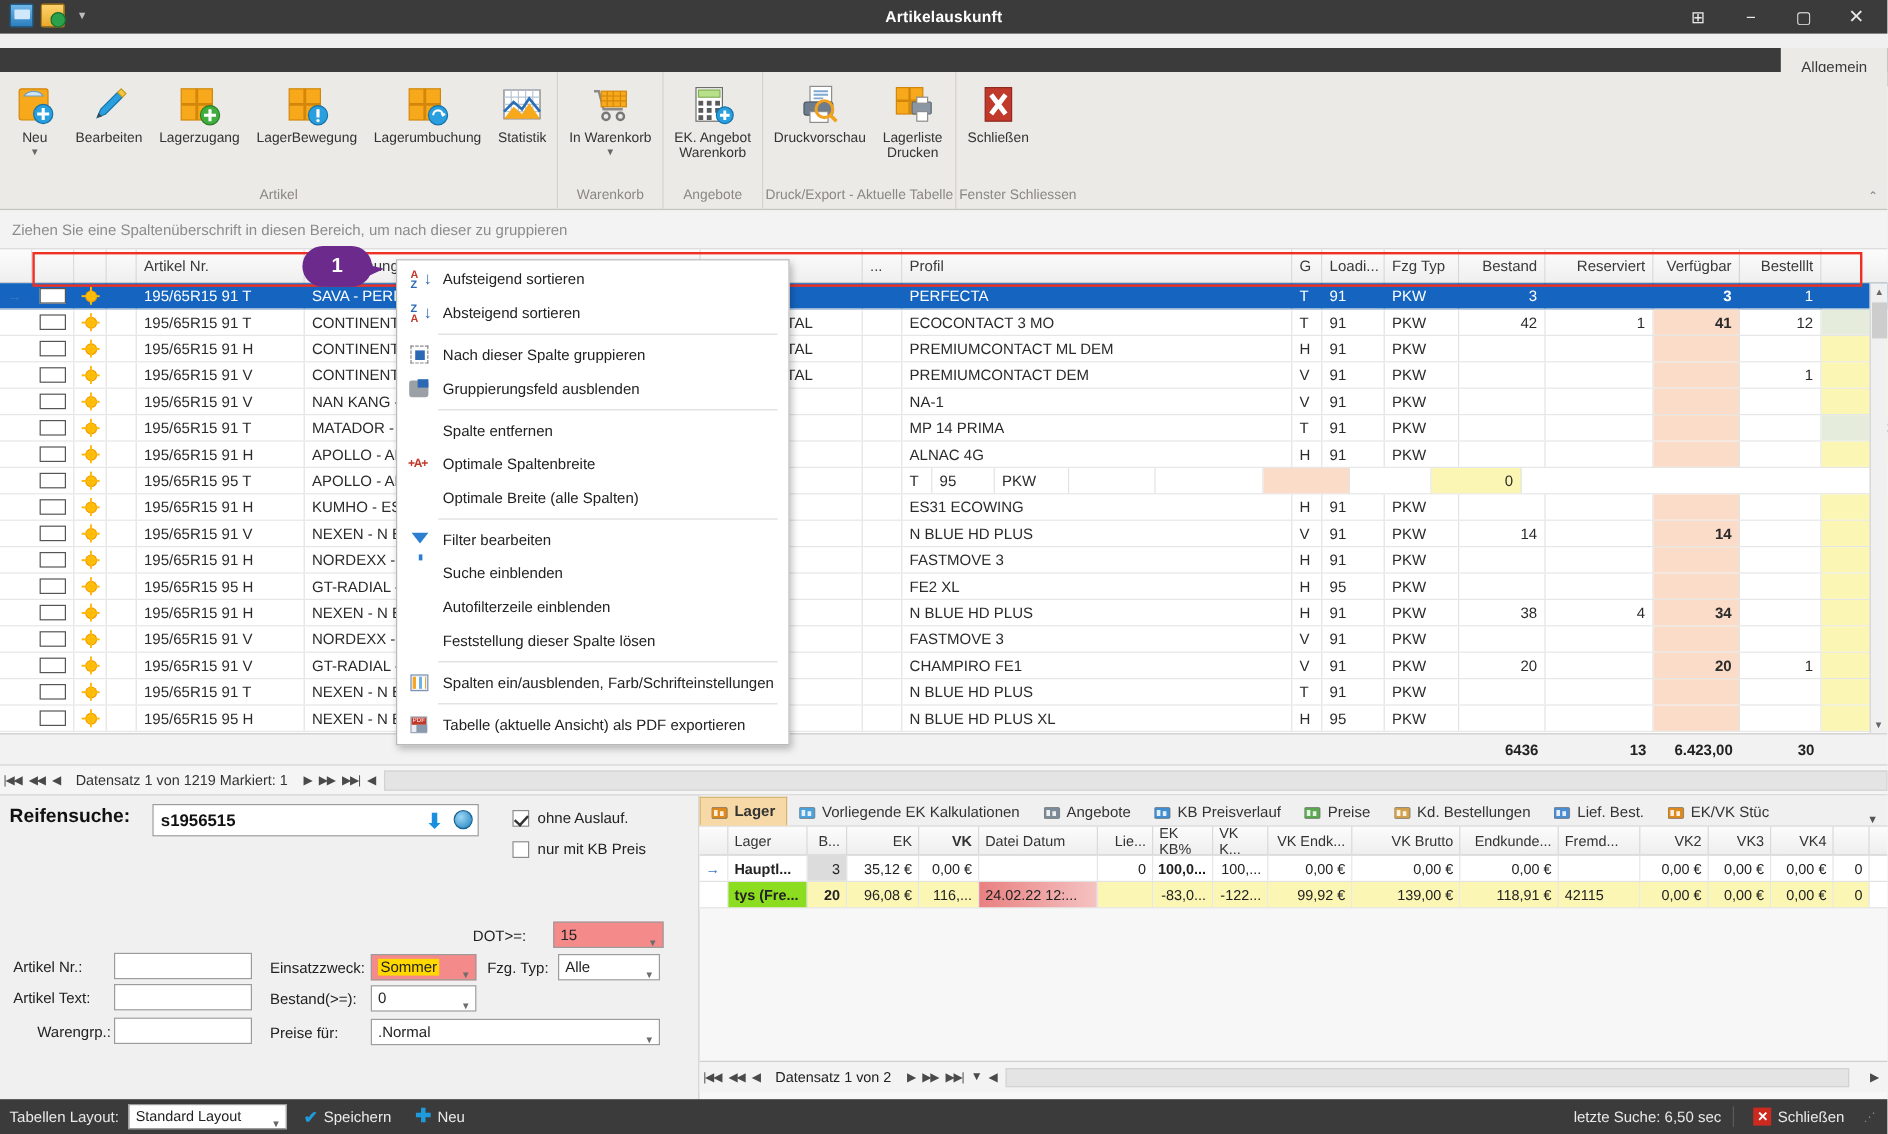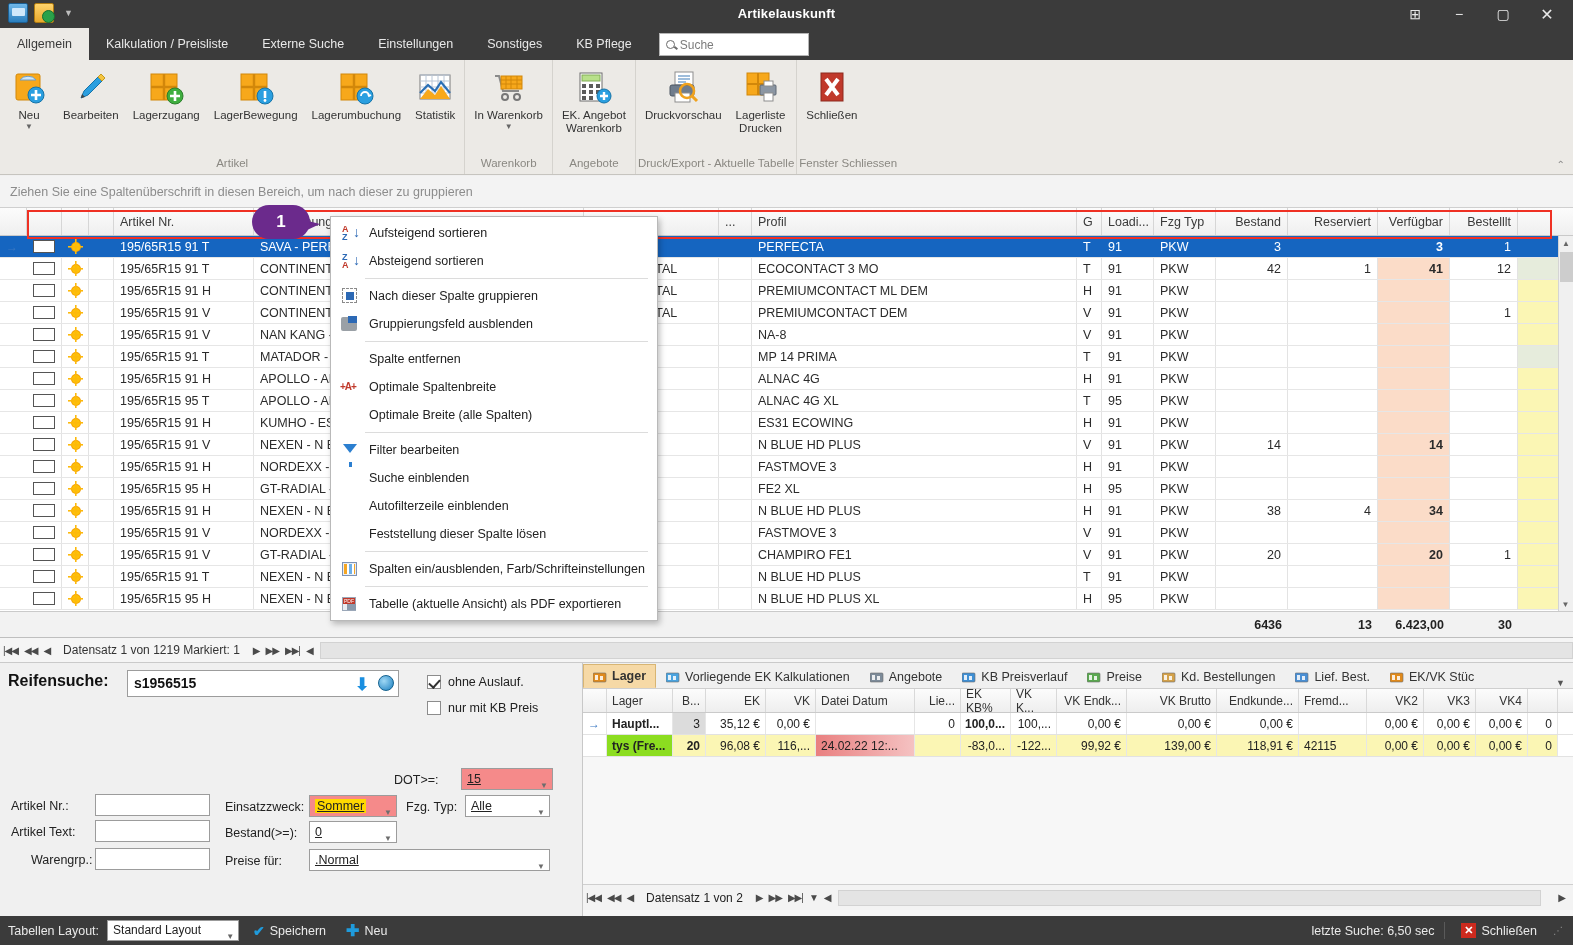--- a/index.html
+++ b/index.html
@@ -28,22 +28,22 @@
     line-height:28px; text-align:center; font-weight:bold; font-size:13px;
     letter-spacing:.2px;
   }
   .wbtns{ position:absolute; right:4px; top:0; height:28px; display:flex; align-items:center;}
   .wbtn{ width:44px; height:28px; display:flex; align-items:center; justify-content:center;
     color:#e8e8e8; font-size:14px; cursor:default;}
   .wbtn.close{ font-size:16px; }
 
   
   .ribtabs{
-    position:absolute; left:0; top:28px; width:1573px; height:32px;
-    background:#3b3b3b; color:#e6e6e6; display:flex; align-items:flex-end;
+    position:absolute; left:0; top:40px; width:1573px; height:32px;
+    background:#3b3b3b; color:#e6e6e6; display:flex; align-items:flex-end;flex-direction:column;
   }
   .rtab{ height:32px; line-height:32px; padding:0 17px; font-size:12.5px; color:#e8e8e8; cursor:default;}
   .rtab.active{ background:#eceae6; color:#3a3a3a; }
   .ribsearch{
     margin-left:10px; margin-bottom:4px; width:150px; height:23px;
     background:#fff; border:1px solid #b5b5b5; display:flex; align-items:center;
     padding:0 6px; gap:5px;
   }
   .ribsearch .mag{ width:9px; height:9px; border:1.5px solid #6b6b6b; border-radius:50%; position:relative;}
   .ribsearch .mag:after{content:"";position:absolute;width:4px;height:1.5px;background:#6b6b6b;right:-4px;bottom:0;transform:rotate(40deg);}
@@ -187,21 +187,21 @@
   .rsDown{ position:absolute; left:355px; top:674px; color:#1a8fe0; font-size:17px; font-weight:bold;}
   .rsGlobe{ position:absolute; left:378px; top:675px; width:16px;height:16px;border-radius:50%;
      background:radial-gradient(circle at 5px 5px,#9fd8f5,#1b7fc0); border:1px solid #14628f;}
   .cbRow{ position:absolute; display:flex; align-items:center; gap:7px; font-size:12.5px;}
   .cbox{ width:14px; height:14px; background:#fff; border:1px solid #8c8c8c; position:relative;}
   .cbox.on:after{content:"";position:absolute;left:3px;top:1px;width:5px;height:9px;border:solid #333;border-width:0 2px 2px 0;transform:rotate(42deg);}
 
   .fLabel{ position:absolute; font-size:12.5px; color:#222;}
   .fInput{ position:absolute; background:#fff; border:1px solid #9c9c9c; height:22px;}
   .fSel{ position:absolute; background:#fff; border:1px solid #9c9c9c; height:22px;
-     font-size:12.5px; padding:0 6px 0 5px; line-height:20px; color:#222;text-decoration:underline;}
+     font-size:12.5px; padding:0 6px 0 5px; line-height:20px; color:#222;}
   .fSel .ar{ position:absolute; right:4px; top:7px; color:#6d6d6d; font-size:8px;}
   .fSel.red{ background:#f58a8a; }
   .fSel.sommer{ background:#f58a8a; }
   .fSel.sommer .txt{ background:#ffd800; padding:0 2px; }
 
   
   .rightpanel{
     position:absolute; left:583px; top:663px; width:990px; height:253px; background:#f7f7f7;
   }
   .tabstrip{ display:flex; align-items:flex-end; height:26px; background:#f0f0f0; border-bottom:1px solid #cfcfcf;}
@@ -545,21 +545,21 @@
           <span class="chk"></span>
         </div>
         <div class="gc" style="width: 27px; flex: 0 0 27px;">
           <span class="sun"></span>
         </div>
         <div class="gc" style="width: 25px; flex: 0 0 25px;"></div>
         <div class="gc" style="width: 140px; flex: 0 0 140px;">195/65R15 91 V</div>
         <div class="gc" style="width: 330px; flex: 0 0 330px;">NAN KANG - NA-1</div>
         <div class="gc" style="width: 135px; flex: 0 0 135px;">NAN KANG</div>
         <div class="gc" style="width: 33px; flex: 0 0 33px;"></div>
-        <div class="gc" style="width: 325px; flex: 0 0 325px;">NA-8</div>
+        <div class="gc" style="width: 325px; flex: 0 0 325px;">NA-1</div>
         <div class="gc" style="width: 25px; flex: 0 0 25px;">V</div>
         <div class="gc" style="width: 52px; flex: 0 0 52px;">91</div>
         <div class="gc" style="width: 62px; flex: 0 0 62px;">PKW</div>
         <div class="gc r" style="width: 72px; flex: 0 0 72px;"></div>
         <div class="gc r" style="width: 90px; flex: 0 0 90px;"></div>
         <div class="gc r cellpeach" style="width: 72px; flex: 0 0 72px; font-weight: bold;"></div>
         <div class="gc r" style="width: 68px; flex: 0 0 68px;"></div>
         <div class="gc r cellyellow" style="width: 75px; flex: 0 0 75px;">0</div>
       </div>
       <div class="grow">
@@ -614,21 +614,20 @@
           <span class="chk"></span>
         </div>
         <div class="gc" style="width: 27px; flex: 0 0 27px;">
           <span class="sun"></span>
         </div>
         <div class="gc" style="width: 25px; flex: 0 0 25px;"></div>
         <div class="gc" style="width: 140px; flex: 0 0 140px;">195/65R15 95 T</div>
         <div class="gc" style="width: 330px; flex: 0 0 330px;">APOLLO - ALNAC 4G XL</div>
         <div class="gc" style="width: 135px; flex: 0 0 135px;">APOLLO</div>
         <div class="gc" style="width: 33px; flex: 0 0 33px;"></div>
-        <div class="gc" style="width: 325px; flex: 0 0 325px;">ALNAC 4G XL</div>
         <div class="gc" style="width: 25px; flex: 0 0 25px;">T</div>
         <div class="gc" style="width: 52px; flex: 0 0 52px;">95</div>
         <div class="gc" style="width: 62px; flex: 0 0 62px;">PKW</div>
         <div class="gc r" style="width: 72px; flex: 0 0 72px;"></div>
         <div class="gc r" style="width: 90px; flex: 0 0 90px;"></div>
         <div class="gc r cellpeach" style="width: 72px; flex: 0 0 72px; font-weight: bold;"></div>
         <div class="gc r" style="width: 68px; flex: 0 0 68px;"></div>
         <div class="gc r cellyellow" style="width: 75px; flex: 0 0 75px;">0</div>
       </div>
       <div class="grow">
@@ -1089,21 +1088,21 @@
         <span>EK/VK Stüc</span>
       </div>
       <span class="tabmore">▼</span>
     </div>
   <div class="sgrid">
     <div class="shead" id="shead">
         <div class="sh" style="width: 24px; flex: 0 0 24px;"></div>
         <div class="sh" style="width: 66px; flex: 0 0 66px;">Lager</div>
         <div class="sh r" style="width: 33px; flex: 0 0 33px;">B...</div>
         <div class="sh r" style="width: 60px; flex: 0 0 60px;">EK</div>
-        <div class="sh r" style="width: 50px; flex: 0 0 50px;">VK</div>
+        <div class="sh r" style="width: 50px; flex: 0 0 50px; font-weight: bold;">VK</div>
         <div class="sh" style="width: 99px; flex: 0 0 99px;">Datei Datum</div>
         <div class="sh r" style="width: 46px; flex: 0 0 46px;">Lie...</div>
         <div class="sh r" style="width: 50px; flex: 0 0 50px;">EK KB%</div>
         <div class="sh r" style="width: 46px; flex: 0 0 46px;">VK K...</div>
         <div class="sh r" style="width: 70px; flex: 0 0 70px;">VK Endk...</div>
         <div class="sh r" style="width: 90px; flex: 0 0 90px;">VK Brutto</div>
         <div class="sh r" style="width: 82px; flex: 0 0 82px;">Endkunde...</div>
         <div class="sh" style="width: 68px; flex: 0 0 68px;">Fremd...</div>
         <div class="sh r" style="width: 57px; flex: 0 0 57px;">VK2</div>
         <div class="sh r" style="width: 52px; flex: 0 0 52px;">VK3</div>

